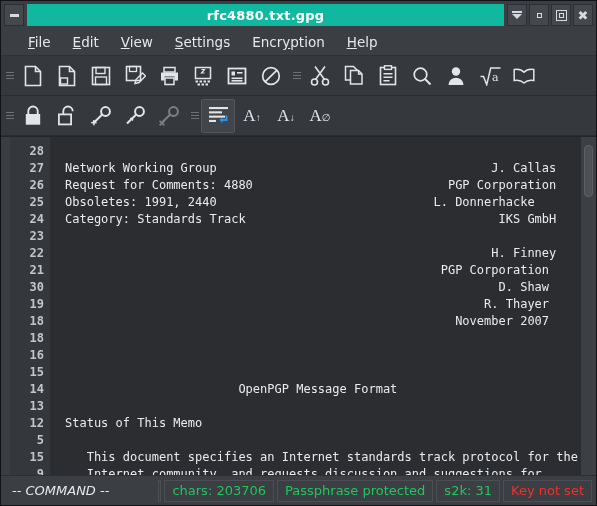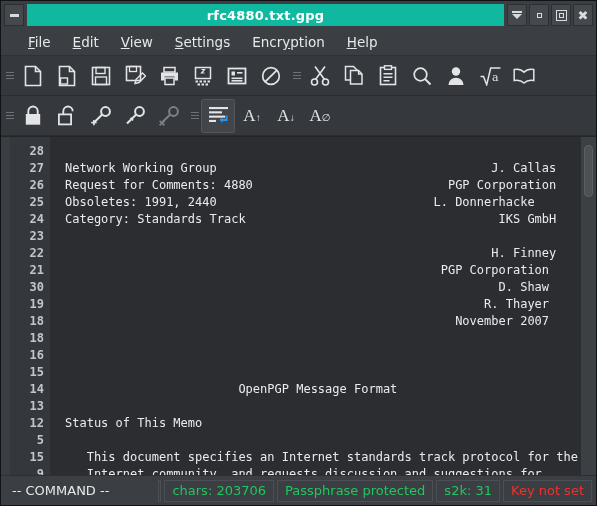--- a/index.html
+++ b/index.html
@@ -228,20 +228,21 @@
     color: #22c55e;
     font-size: 13px;
     padding: 0 7px;
     box-sizing: border-box;
     white-space: nowrap;
   }
   .st-mode {
     flex: 0 0 auto;
     min-width: 150px;
     color: #e6e8ea;
+    font-style: italic;
   }
   .st-sunken {
     border: 1px solid #4b4f54;
     background: transparent;
   }
   .st-small { width: 14px; padding: 0; }
   .st-bold { font-weight: normal; }
   .st-red { color: #f0312d; }
 </style>
 </head>

